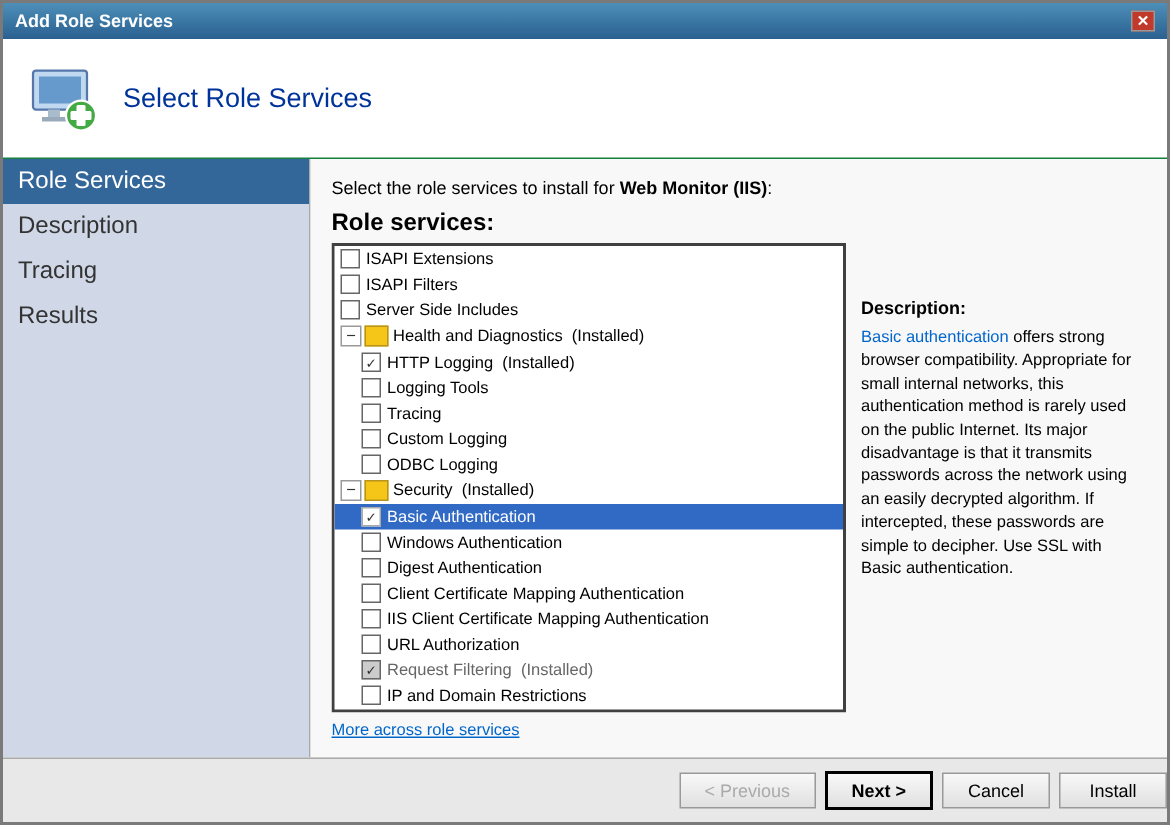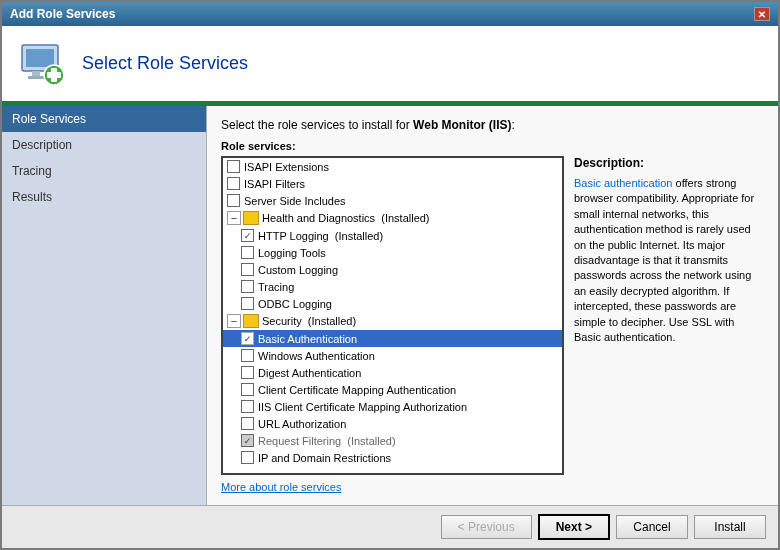--- a/index.html
+++ b/index.html
@@ -40,21 +40,21 @@
       cursor: pointer;
       display: flex;
       align-items: center;
       justify-content: center;
     }
     .header-section {
       background: white;
       padding: 12px 16px;
       display: flex;
       align-items: center;
-      border-bottom: 5px solid #15803d;
+      border-bottom: 1px solid #15803d;
       min-height: 80px;
     }
     .header-icon {
       width: 50px;
       height: 50px;
       margin-right: 14px;
       position: relative;
       flex-shrink: 0;
     }
     .header-title {
@@ -68,21 +68,21 @@
       overflow: hidden;
     }
     .sidebar {
       width: 205px;
       background: #d0d8e8;
       border-right: 1px solid #aaa;
       flex-shrink: 0;
     }
     .sidebar-item {
       padding: 6px 10px;
-      font-size: 12px;
+      font-size: 16px;
       cursor: pointer;
     }
     .sidebar-item.active {
       background: #336699;
       color: white;
     }
     .sidebar-item.inactive {
       color: #333;
     }
     .main-content {
@@ -95,21 +95,21 @@
     }
     .instruction-text {
       font-size: 12px;
       margin-bottom: 8px;
       color: #000;
     }
     .instruction-text b {
       font-weight: bold;
     }
     .role-services-label {
-      font-size: 11px;
+      font-size: 16px;
       font-weight: bold;
       margin-bottom: 4px;
     }
     .two-col {
       display: flex;
       flex: 1;
       gap: 10px;
       overflow: hidden;
     }
     .tree-panel {
@@ -193,20 +193,21 @@
     .description-panel {
       width: 190px;
       flex-shrink: 0;
       display: flex;
       flex-direction: column;
     }
     .desc-label {
       font-size: 12px;
       font-weight: bold;
       margin-bottom: 6px;
+      margin-top: 36px;
     }
     .desc-text {
       font-size: 11px;
       color: #000;
       line-height: 1.4;
     }
     .desc-text a {
       color: #0066cc;
       text-decoration: none;
     }
@@ -215,21 +216,21 @@
       font-size: 11px;
     }
     .more-link a {
       color: #0066cc;
       text-decoration: underline;
       cursor: pointer;
     }
     .bottom-bar {
       background: #e8e8e8;
       border-top: 1px solid #aaa;
-      padding: 8px 12px;
+      padding: 8px 0;
       display: flex;
       justify-content: flex-end;
       gap: 6px;
       align-items: center;
     }
     .btn {
       padding: 4px 16px;
       font-size: 12px;
       border: 1px solid #999;
       background: linear-gradient(to bottom, #f8f8f8, #e0e0e0);
@@ -328,26 +329,26 @@
           </div>
 
           <div class="tree-item indent2">
             <div class="checkbox"></div>
             <span class="item-label">Logging Tools</span>
           </div>
 
 
           <div class="tree-item indent2">
             <div class="checkbox"></div>
+            <span class="item-label">Tracing</span>
+          </div>
+
+          <div class="tree-item indent2">
+            <div class="checkbox"></div>
             <span class="item-label">Custom Logging</span>
-          </div>
-
-          <div class="tree-item indent2">
-            <div class="checkbox"></div>
-            <span class="item-label">Tracing</span>
           </div>
 
           <div class="tree-item indent2">
             <div class="checkbox"></div>
             <span class="item-label">ODBC Logging</span>
           </div>
 
           <div class="tree-item indent1">
             <div class="minus-icon">−</div>
             <div class="folder-icon"></div>
@@ -369,21 +370,21 @@
             <span class="item-label">Digest Authentication</span>
           </div>
 
           <div class="tree-item indent2">
             <div class="checkbox"></div>
             <span class="item-label">Client Certificate Mapping Authentication</span>
           </div>
 
           <div class="tree-item indent2">
             <div class="checkbox"></div>
-            <span class="item-label">IIS Client Certificate Mapping Authorization</span>
+            <span class="item-label">IIS Client Certificate Mapping Authentication</span>
           </div>
 
           <div class="tree-item indent2">
             <div class="checkbox"></div>
             <span class="item-label">URL Authorization</span>
           </div>
 
           <div class="tree-item indent2">
             <div class="checkbox grayed checked"></div>
             <span class="item-label gray">Request Filtering&nbsp;&nbsp;(Installed)</span>
@@ -398,21 +399,21 @@
 
         <div class="description-panel">
           <div class="desc-label">Description:</div>
           <div class="desc-text">
             <a>Basic authentication</a><span> offers strong browser compatibility. Appropriate for small internal networks, this authentication method is rarely used on the public Internet. Its major disadvantage is that it transmits passwords across the network using an easily decrypted algorithm. If intercepted, these passwords are simple to decipher. Use SSL with Basic authentication.</span>
           </div>
         </div>
       </div>
 
       <div class="more-link">
-        <a>More about role services</a>
+        <a>More across role services</a>
       </div>
     </div>
   </div>
 
   <div class="bottom-bar">
     <button class="btn disabled">&lt; Previous</button>
     <button class="btn default-btn">Next &gt;</button>
     <button class="btn">Cancel</button>
     <button class="btn">Install</button>
   </div>

